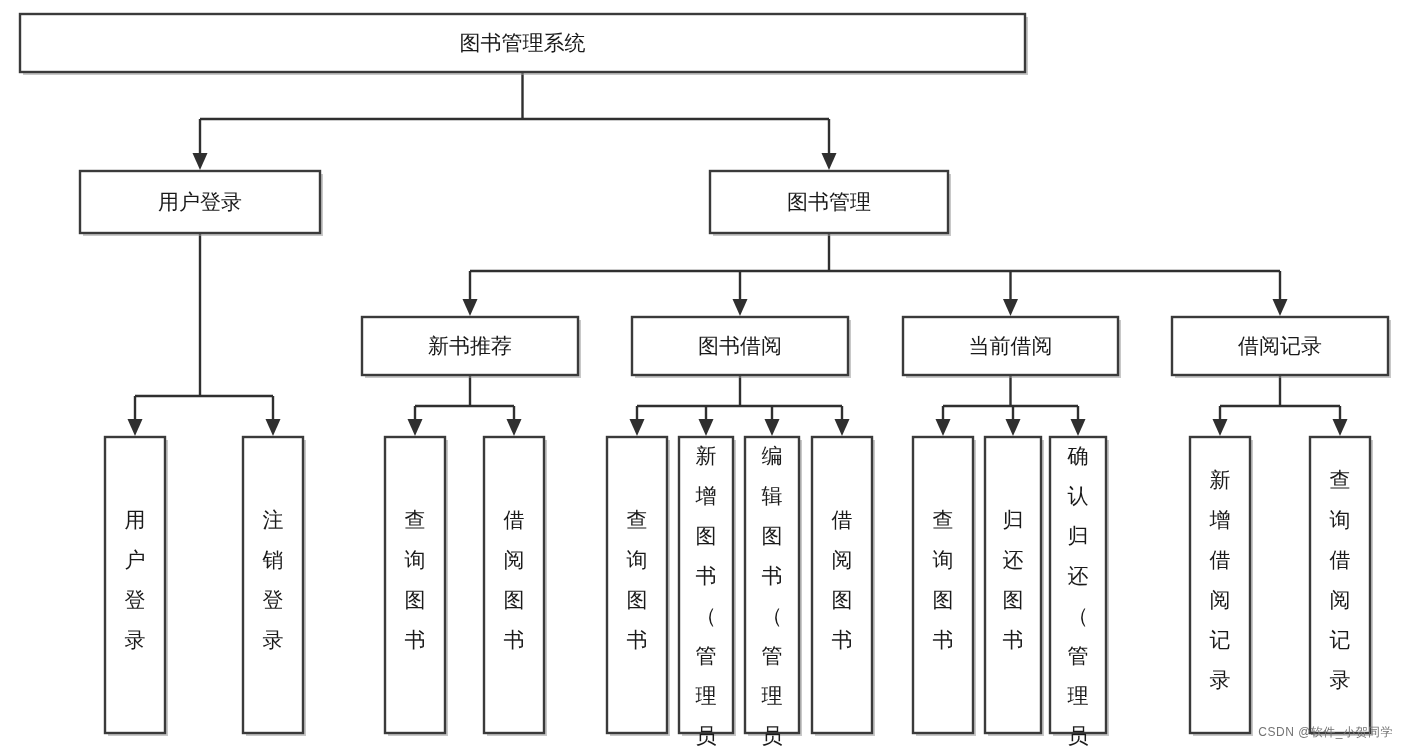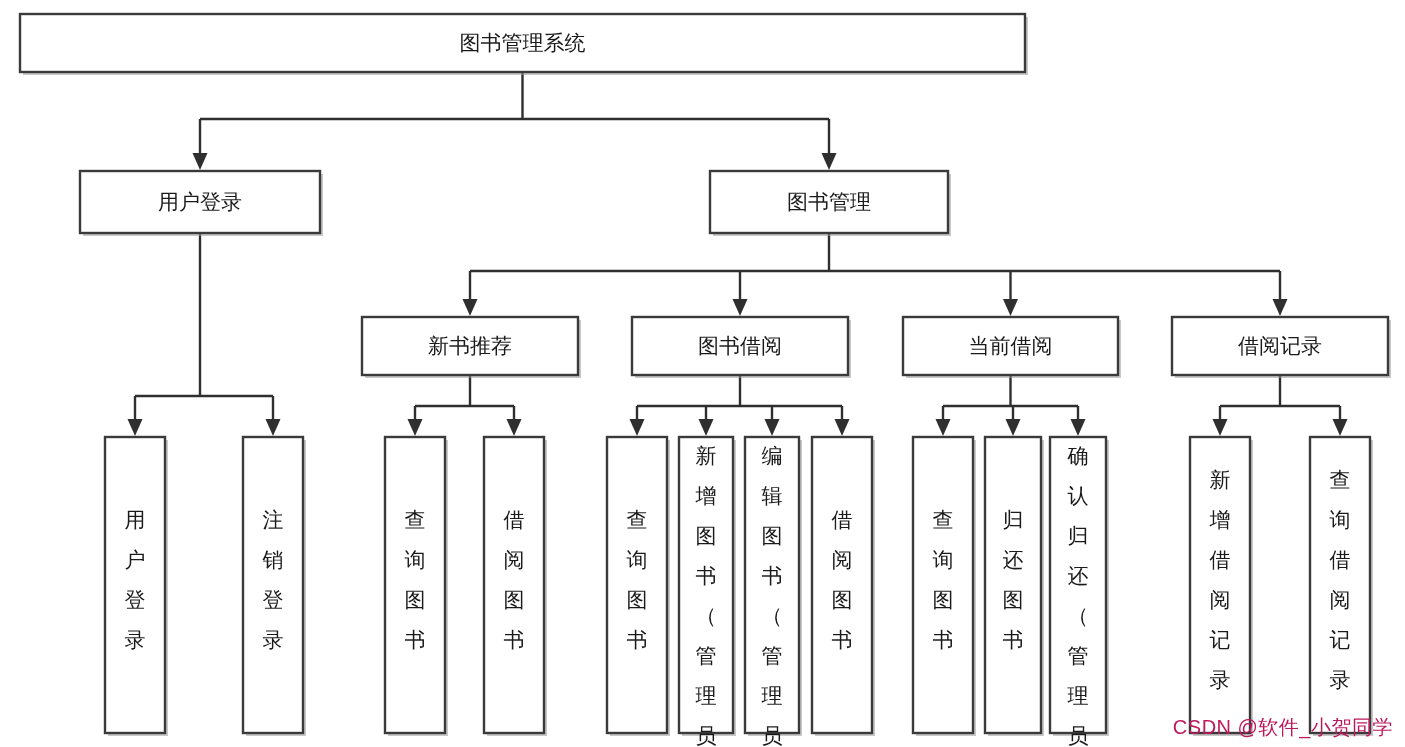--- a/index.html
+++ b/index.html
@@ -56,22 +56,22 @@
     font-family: "Liberation Sans", "DejaVu Sans", sans-serif;
     font-size: 21px;
     fill: #1a1a1a;
     text-anchor: middle;
   }
   .watermark-text {
     position: absolute;
     right: 12px;
     bottom: 6px;
     font-family: "Liberation Sans", "DejaVu Sans", sans-serif;
-    font-size: 20px;
-    color: #be185d;
+    font-size: 12px;
+    color: #737373;
     white-space: nowrap;
     letter-spacing: 0.5px;
     user-select: none;
   }
 </style>
 </head>
 <body>
 
 <div id="diagram-root">
   <svg id="flow" viewBox="0 0 1405 747" xmlns="http://www.w3.org/2000/svg">

